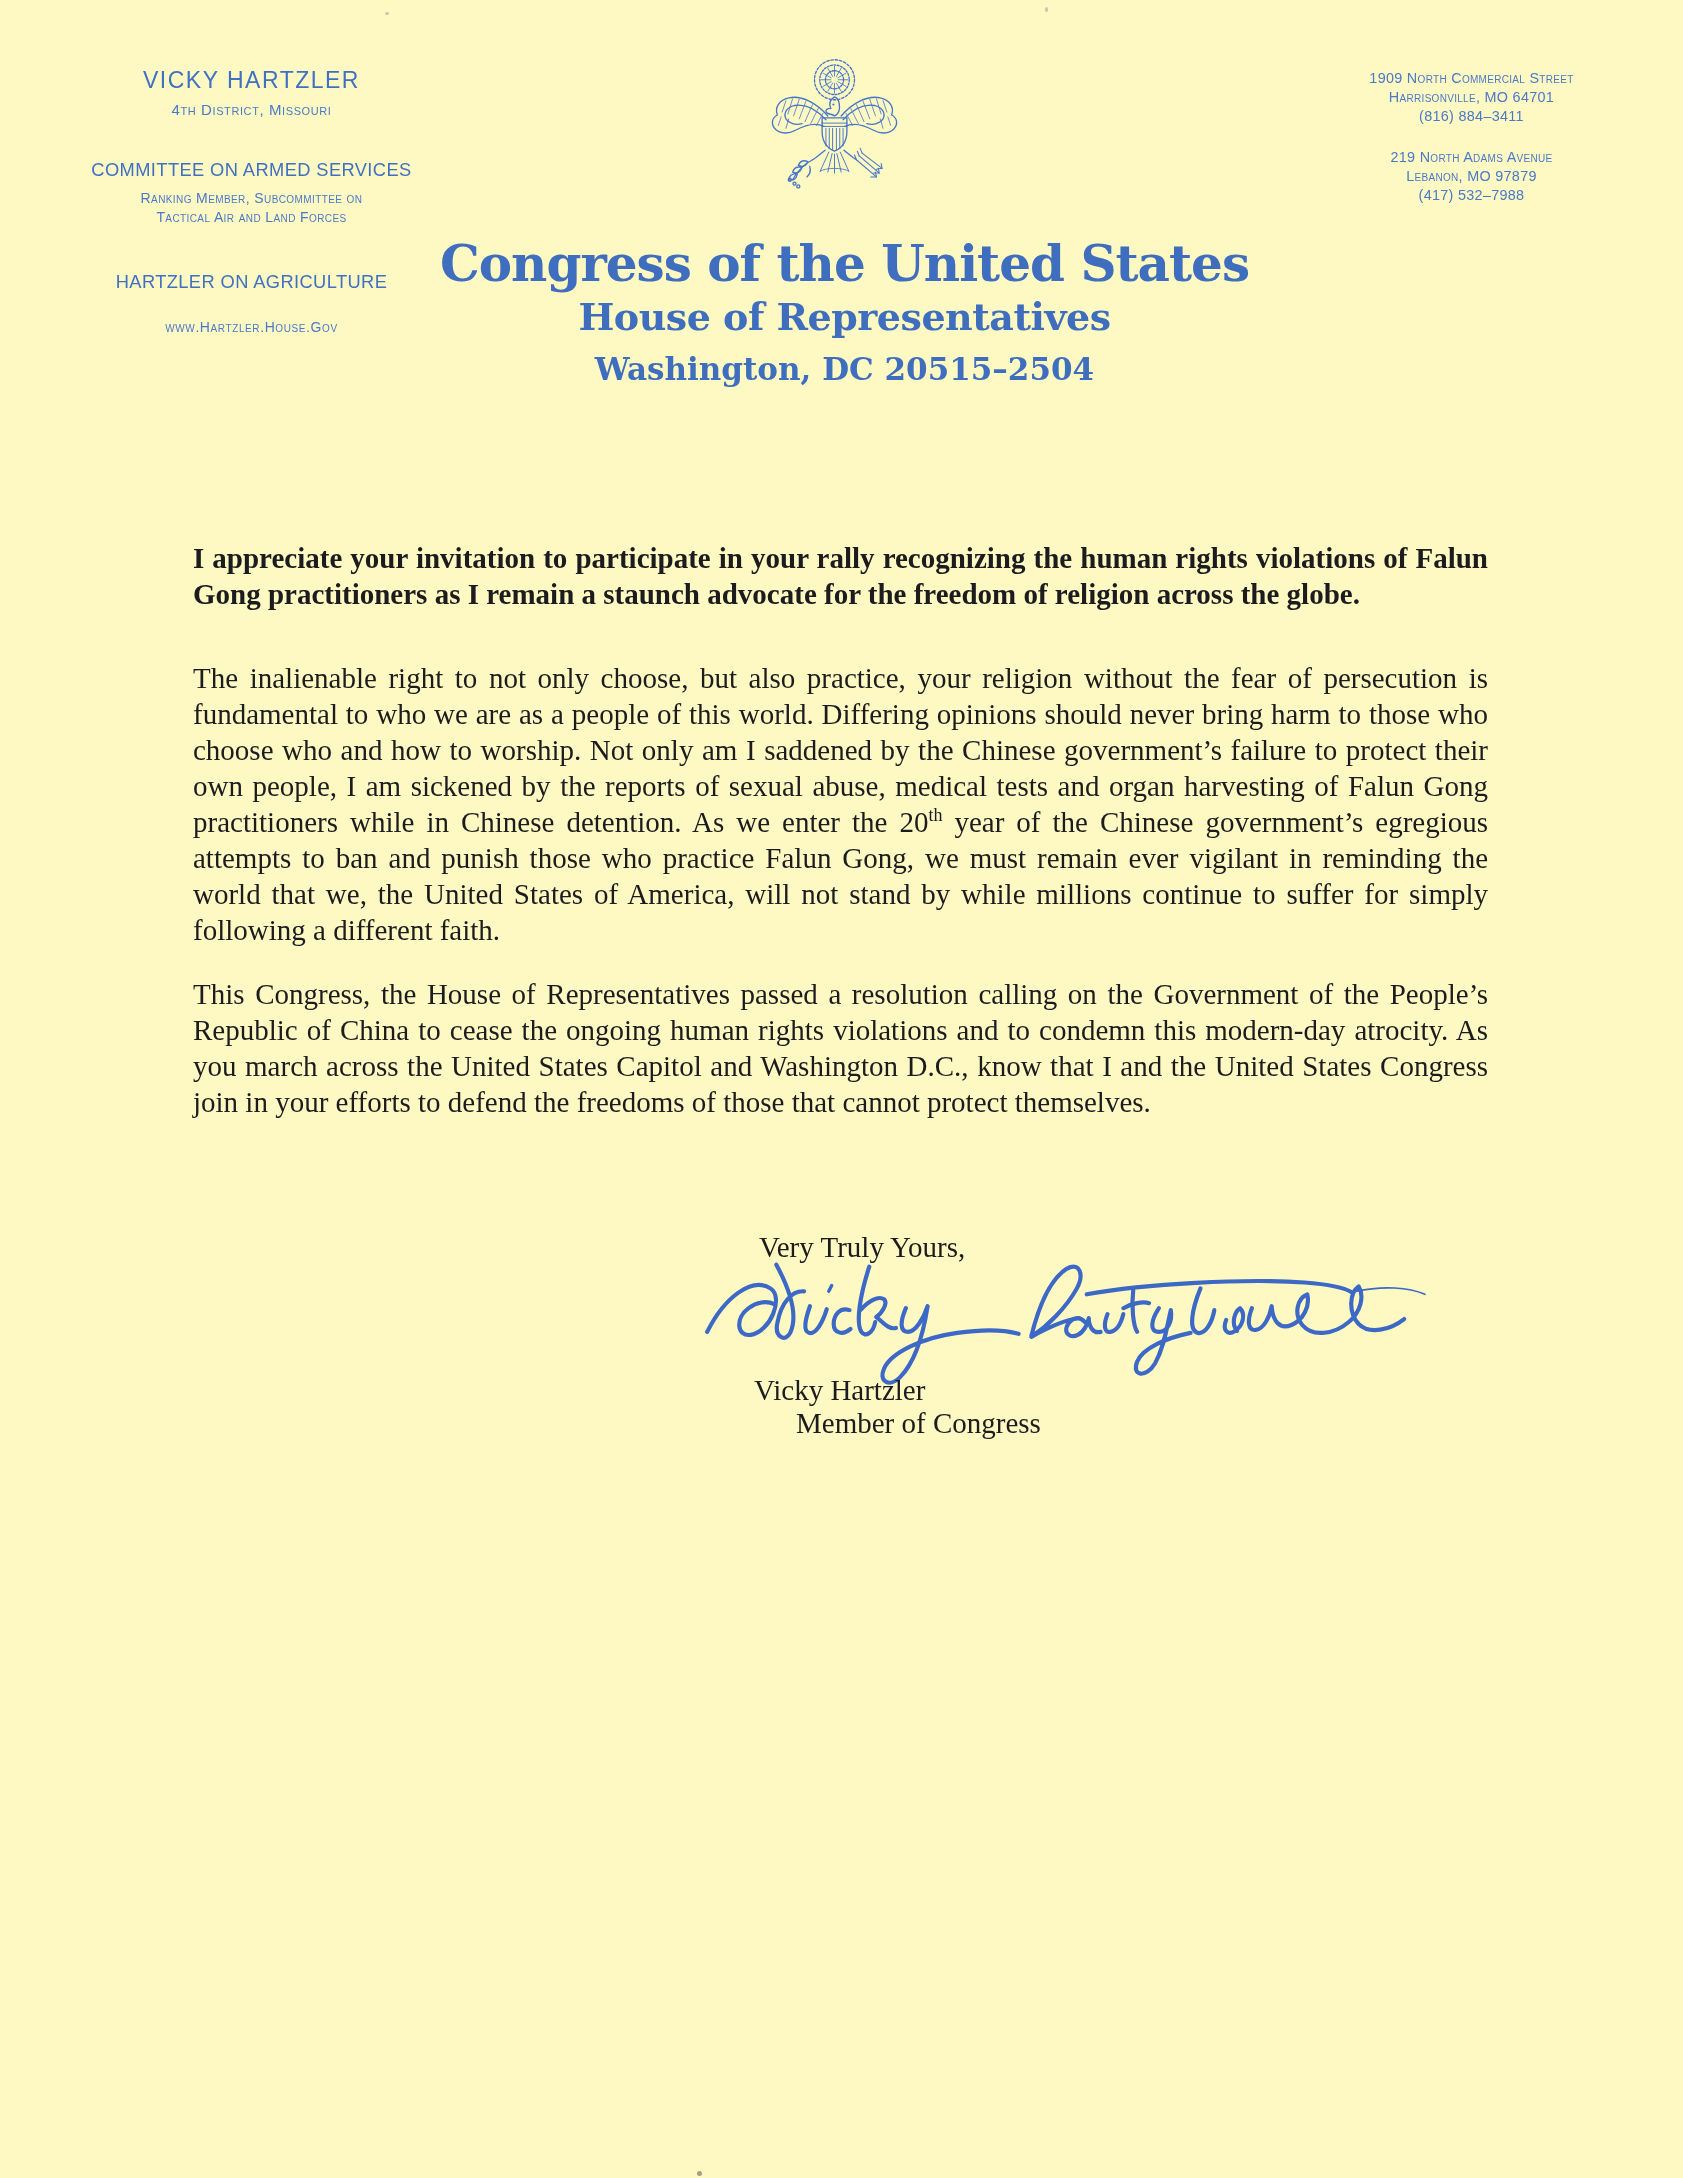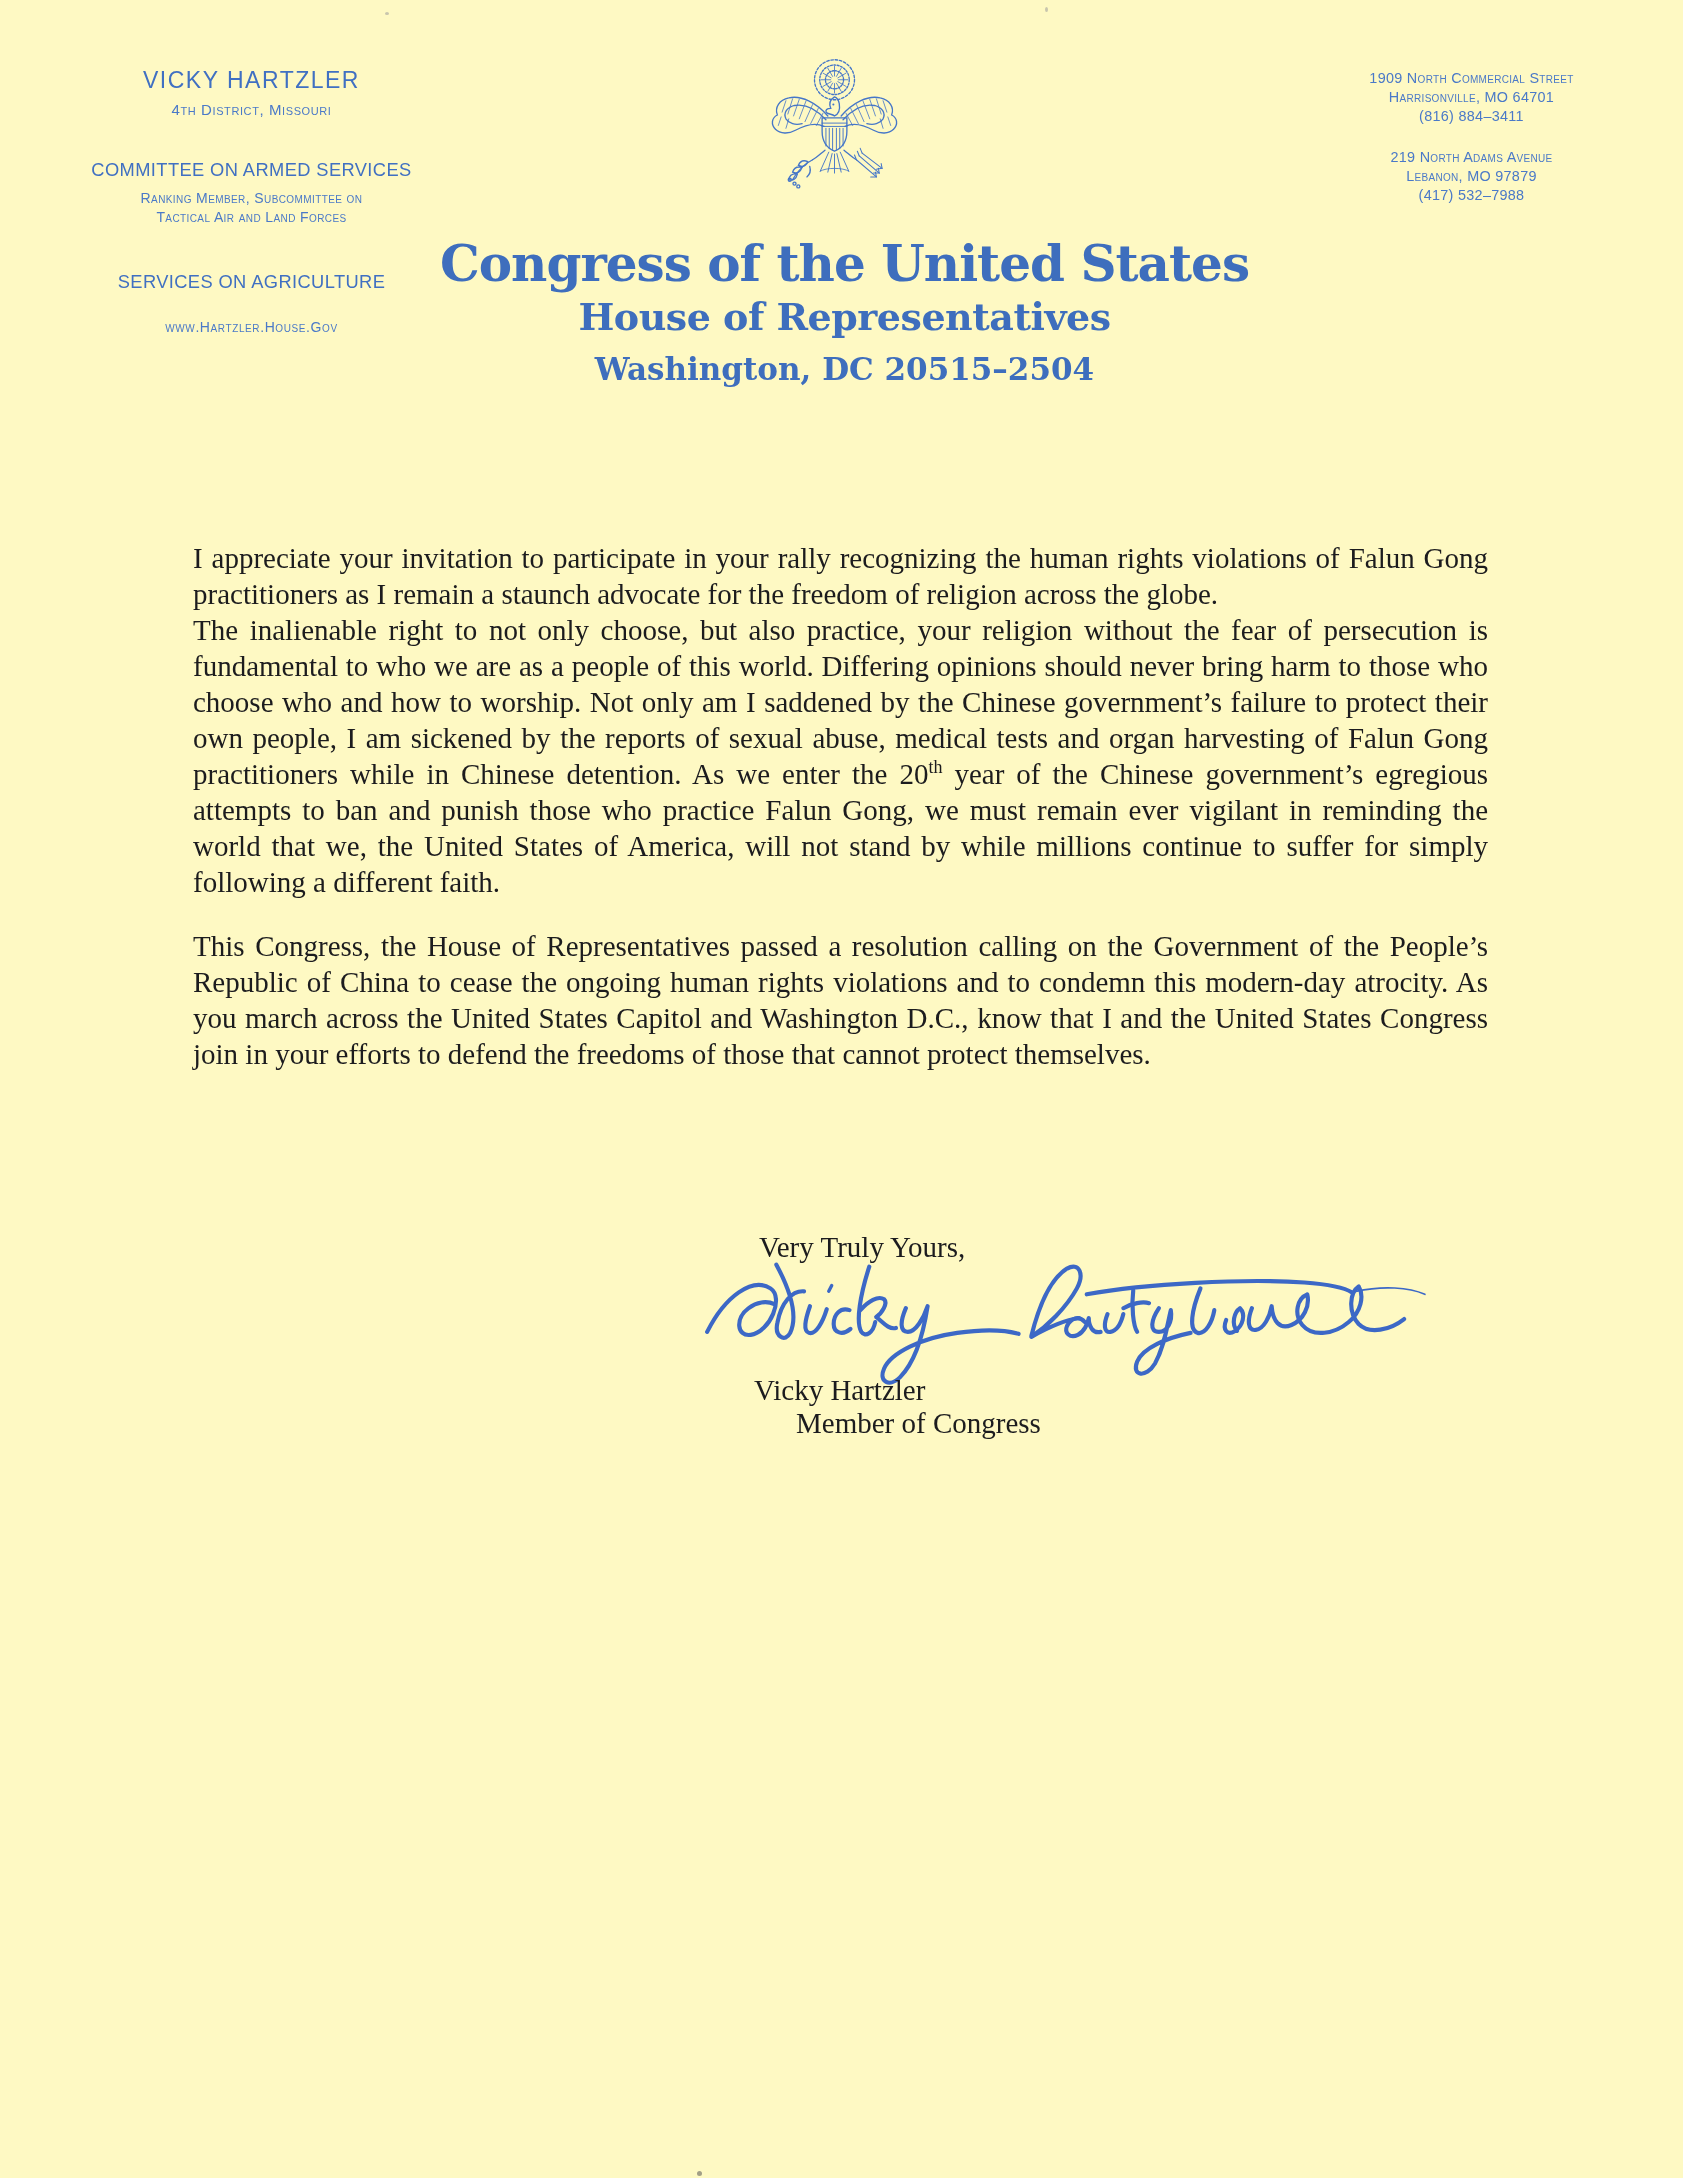--- a/index.html
+++ b/index.html
@@ -55,21 +55,21 @@
   .date{
     position:absolute;left:193px;top:433px;width:1295px;
     text-align:center;font-size:29px;
   }
   .body{
     position:absolute;left:193px;top:540px;width:1295px;
     font-size:29px;line-height:36px;
   }
   .salutation{margin:0 0 18px 0;}
   .para{margin:0;text-align:justify;}
-  .para.p1{}
+  .para.p1{margin-bottom:48px;font-weight:bold;}
   .para.p2{margin-bottom:28px;}
   .para sup{font-size:18px;line-height:0;vertical-align:super;}
   
   .closing{position:absolute;left:759px;top:1231px;font-size:29px;}
   .signature{position:absolute;left:691px;top:1235px;}
   .typed-name{position:absolute;left:754px;top:1374px;font-size:29px;}
   .typed-title{position:absolute;left:796px;top:1407px;font-size:29px;}
   
   .speck{position:absolute;border-radius:50%;background:#9a9a9a;opacity:.55;}
   .sp1{left:385px;top:12px;width:4px;height:3px;}
@@ -80,21 +80,21 @@
 <body>
 
 <div class="page">
 
   <div class="lh-left">
     <div class="m-name">VICKY HARTZLER</div>
     <div class="m-district">4th District, Missouri</div>
     <div class="m-comm1">COMMITTEE ON ARMED SERVICES</div>
     <div class="m-role first">Ranking Member, Subcommittee on</div>
     <div class="m-role">Tactical Air and Land Forces</div>
-    <div class="m-comm2">SERVICES ON AGRICULTURE</div>
+    <div class="m-comm2">HARTZLER ON AGRICULTURE</div>
     <div class="m-web">www.Hartzler.House.Gov</div>
   </div>
 
   <div class="lh-center">
     <svg class="seal" width="143" height="160" viewBox="0 0 150 168" fill="none" stroke="#4576c8" stroke-width="1.4" stroke-linecap="round">
 
       <circle cx="75" cy="26" r="21" stroke-dasharray="2.6 1.9"></circle>
       <circle cx="75" cy="26" r="15.5" stroke-dasharray="2 1.6"></circle>
       <circle cx="75" cy="26" r="9.5" stroke-dasharray="1.6 1.4"></circle>
       <g stroke-width="0.9">

